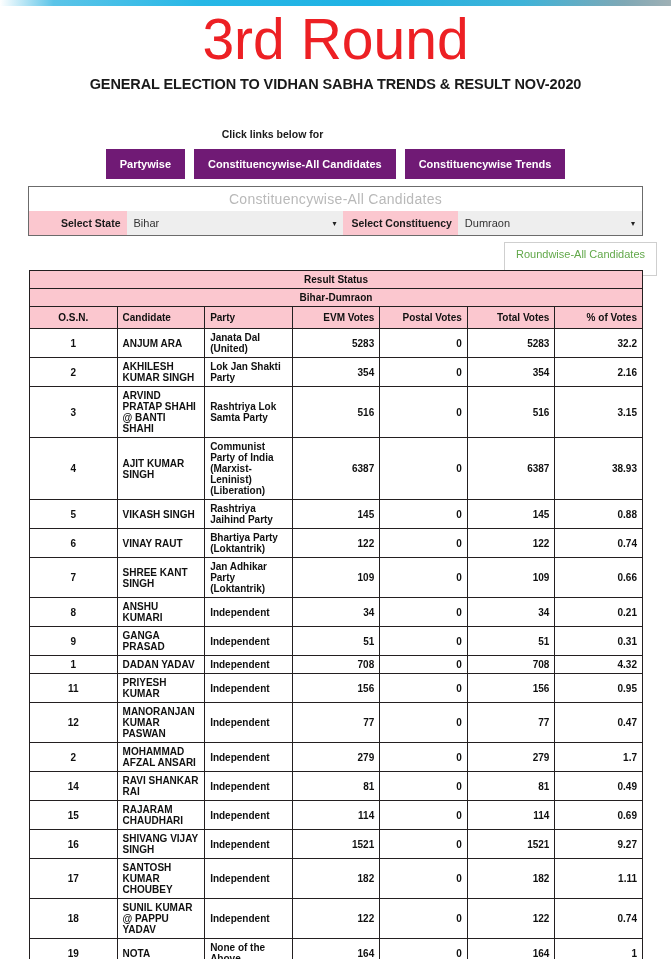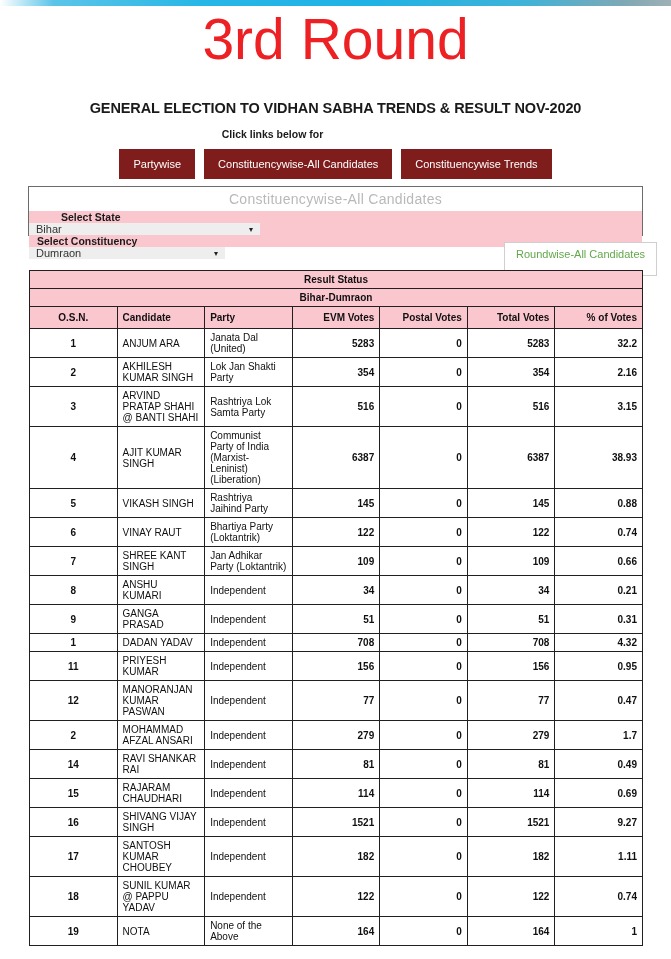--- a/index.html
+++ b/index.html
@@ -28,21 +28,21 @@
     position: absolute; top: 4px; left: 0;
     width: 671px;
     text-align: center;
     font-size: 57px;
     line-height: 70px;
     font-weight: 400;
     color: #ed2024;
     letter-spacing: 0px;
   }
   .sub-title {
-    position: absolute; top: 100px; left: 0;
+    position: absolute; top: 76px; left: 0;
     width: 671px;
     text-align: center;
     font-size: 14.5px;
     font-weight: bold;
     color: #1a1a1a;
     letter-spacing: -0.1px;
   }
   .click-links {
     position: absolute; top: 128px; left: 0;
     width: 545px;
@@ -54,24 +54,24 @@
   
   .btn-row {
     position: absolute; top: 149px; left: 0;
     width: 671px;
     display: flex;
     justify-content: center;
     align-items: center;
     gap: 9px;
   }
   .pink-btn {
-    background: #7f1d1d;
+    background: #701a75;
     color: #ffffff;
     font-size: 11px;
-    font-weight: normal;
+    font-weight: bold;
     padding: 8px 14px;
     border: none;
     text-align: center;
     white-space: nowrap;
     cursor: pointer;
     line-height: 14px;
   }
   
   .selector-panel {
     position: absolute; top: 186px; left: 28px;
@@ -85,21 +85,20 @@
     text-align: center;
     font-size: 14px;
     color: #b9b9b9;
     letter-spacing: 0.3px;
   }
   .selector-row {
     display: flex;
     height: 24px;
     align-items: stretch;
     background: #fbc7cf;
-    flex-direction: column;
   }
   .sel-label {
     background: #fbc7cf;
     color: #1a1a1a;
     font-size: 10.5px;
     font-weight: bold;
     display: flex; align-items: center;
     padding: 0 6px 0 8px;
     white-space: nowrap;
   }
@@ -168,21 +167,21 @@
   th.c-osn, td.c-osn { width: 56px; text-align: center; }
   th.c-cand, td.c-cand { width: 135px; text-align: left; }
   th.c-party, td.c-party { width: 72px; text-align: left; }
   th.c-evm, td.c-evm { width: 88px; text-align: right; }
   th.c-postal, td.c-postal { width: 110px; text-align: right; }
   th.c-total, td.c-total { width: 82px; text-align: right; }
   th.c-pct, td.c-pct { width: 71px; text-align: right; }
   thead th.c-cand, thead th.c-party { text-align: left; }
   thead th.c-osn { text-align: center; }
   thead th.c-evm, thead th.c-postal, thead th.c-total, thead th.c-pct { text-align: right; }
-  tbody td.c-cand, tbody td.c-party { font-weight: normal; }
+  tbody td.c-cand, tbody td.c-party { font-weight: bold; }
   tbody td.c-osn, tbody td.c-evm, tbody td.c-postal,
   tbody td.c-total, tbody td.c-pct { font-weight: bold; }
 </style>
 </head>
 <body>
 
 <div id="page">
 
   <div class="top-strip"></div>
 

